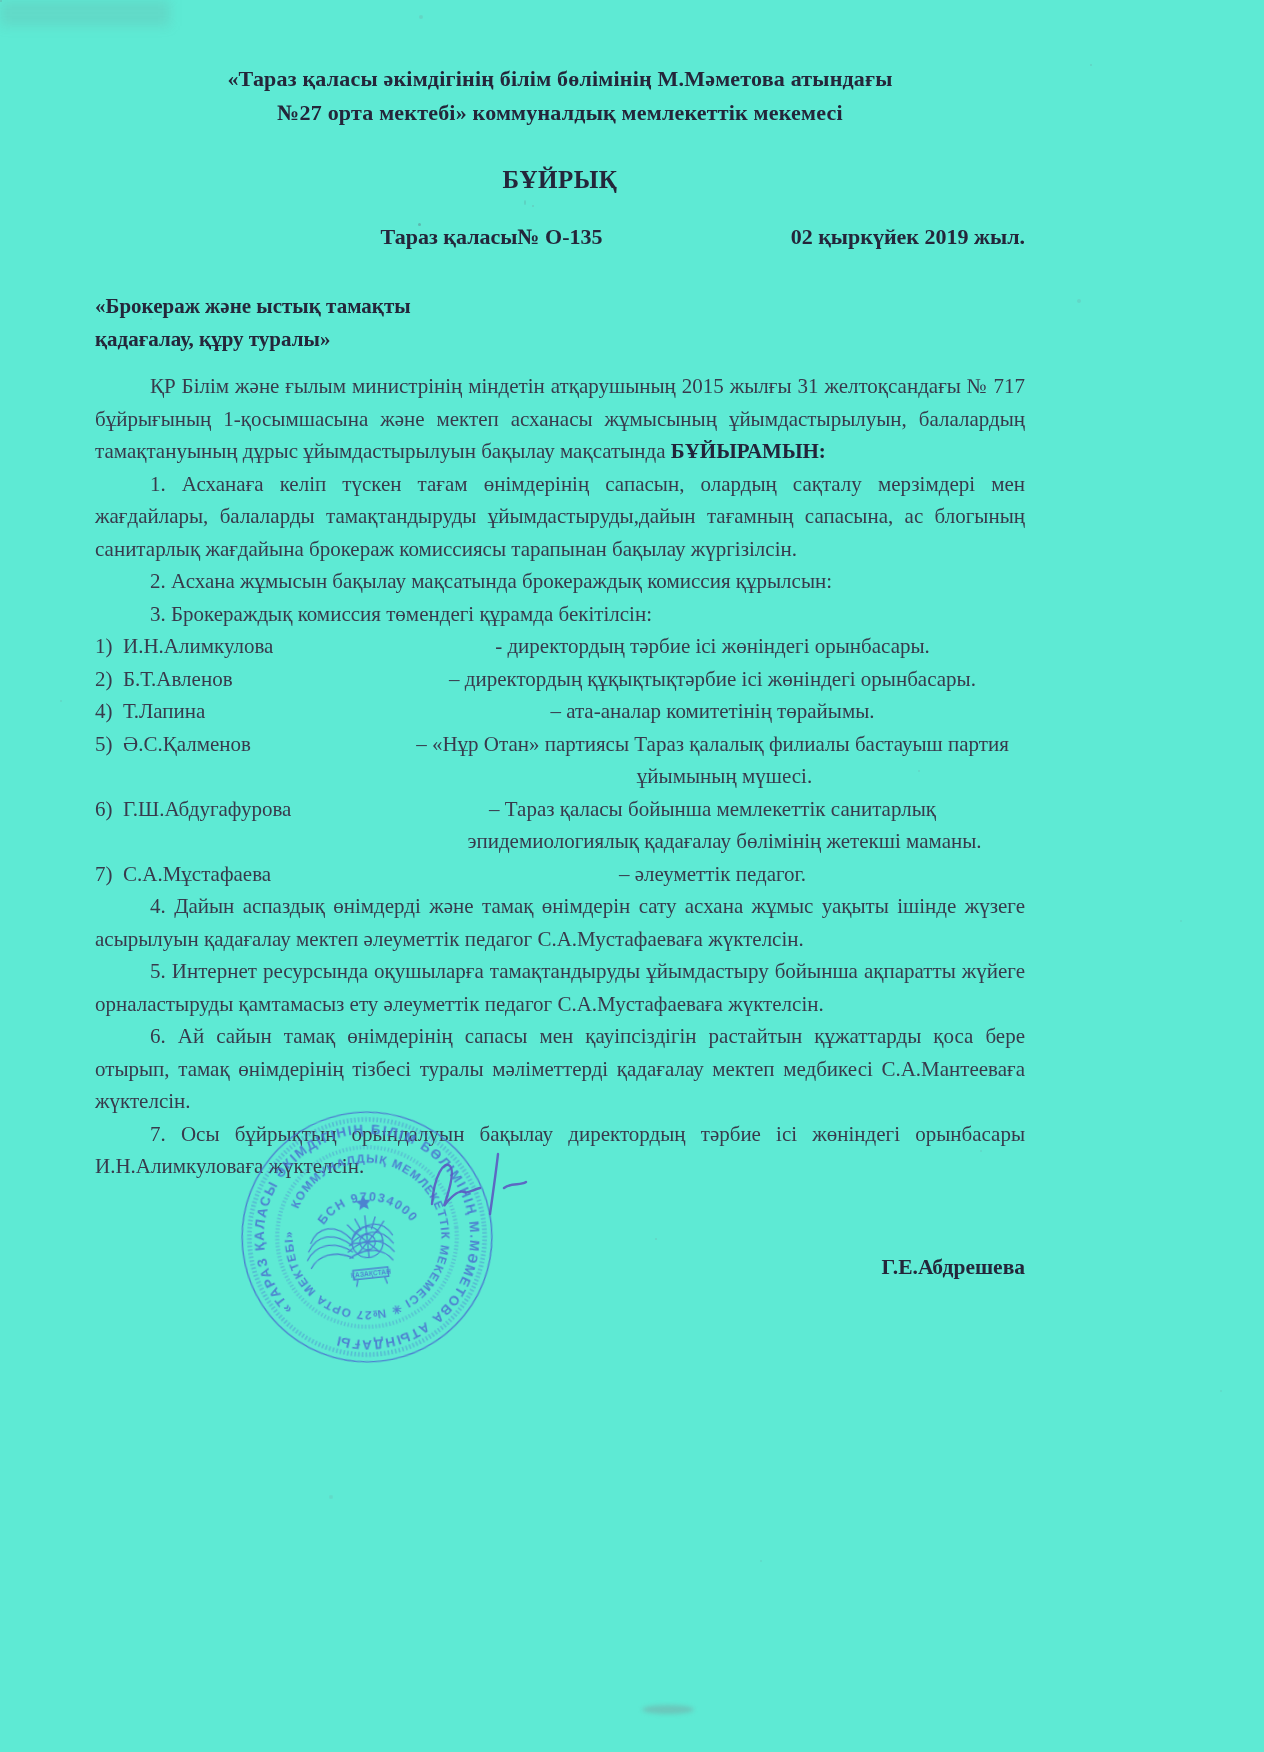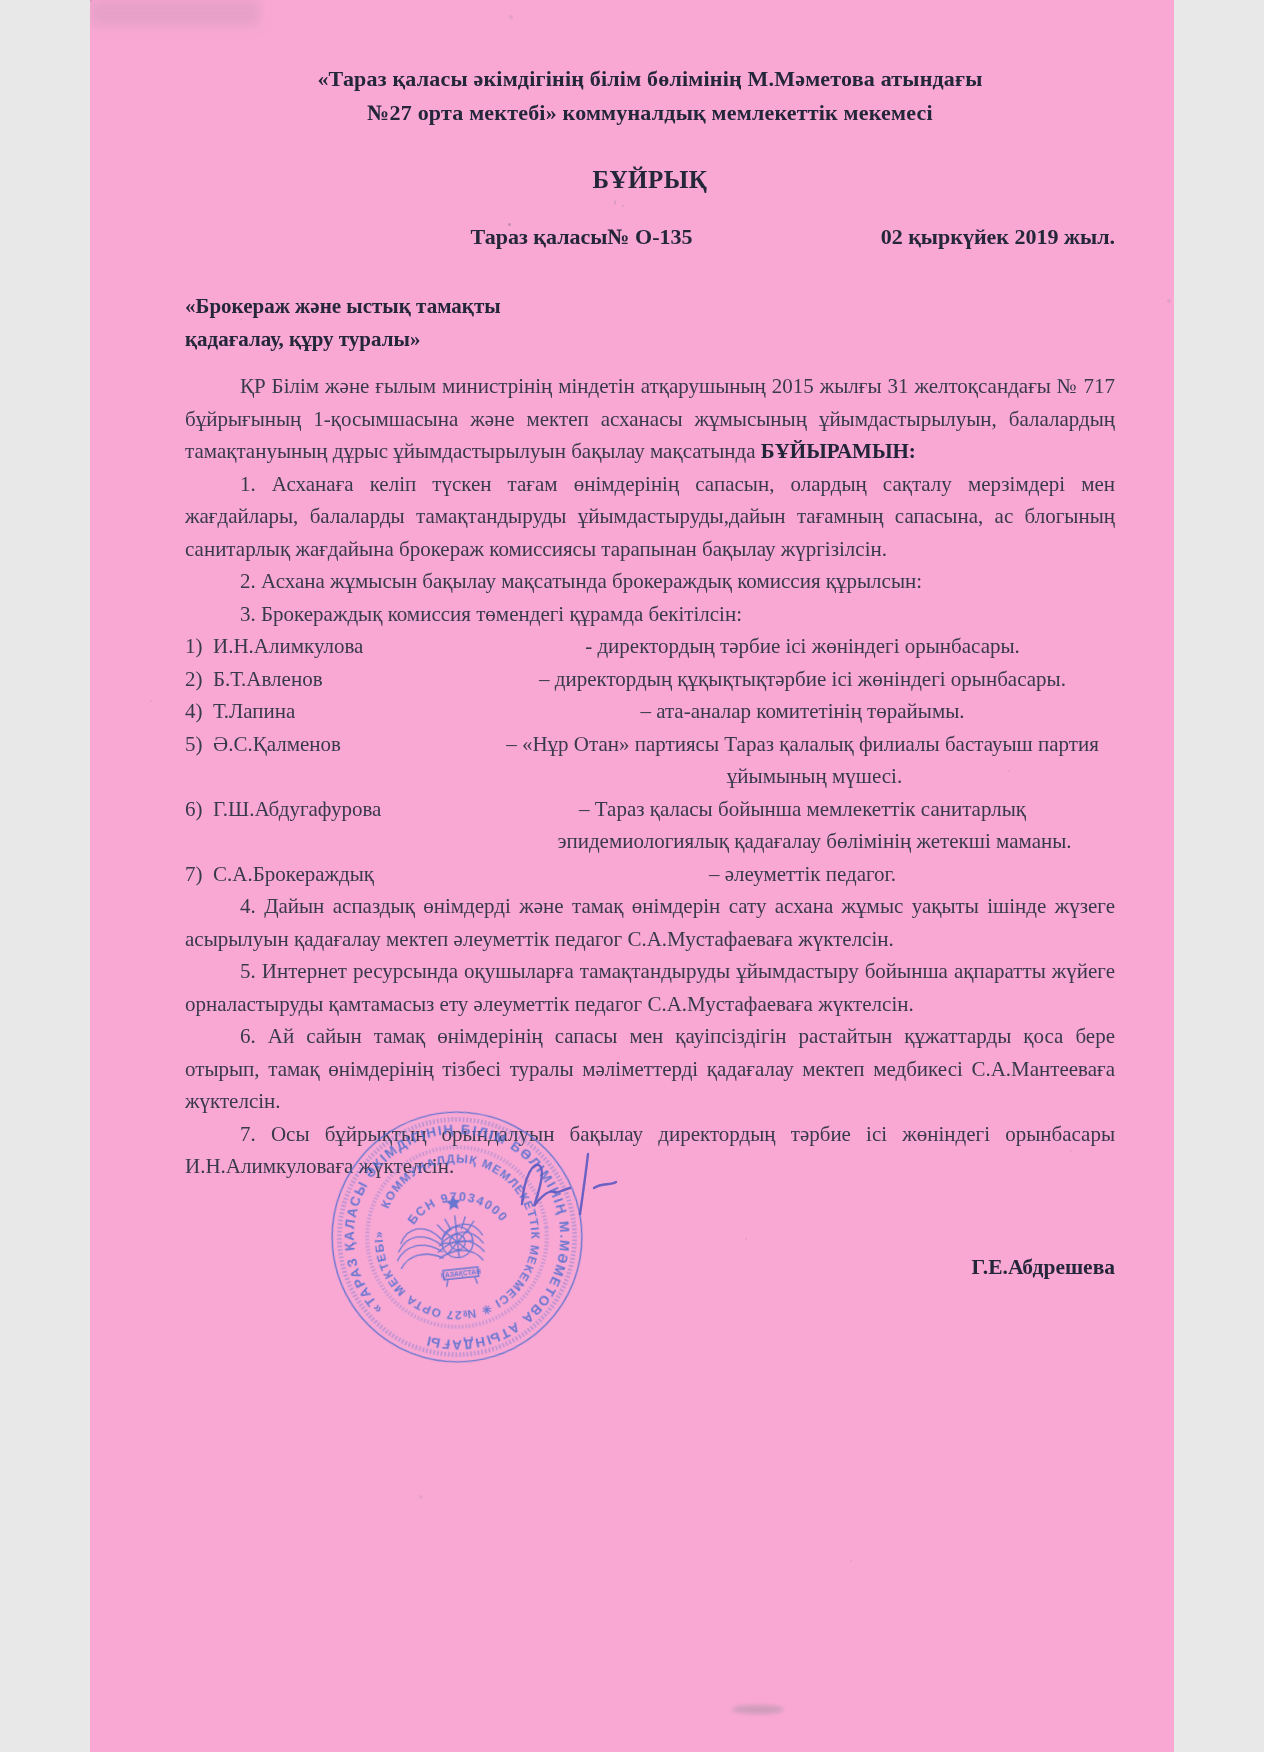--- a/index.html
+++ b/index.html
@@ -1,20 +1,20 @@
 <!DOCTYPE html>
 <html><head>
 <meta charset="utf-8">
 <style>
   html,body{margin:0;padding:0;background:#e8e8e8;}
   .page{
     position:relative;
-    width:1084px;height:1752px;
+    width:1264px;height:1752px;
     margin:0 auto;
-    background:#f9a8d4;
+    background:#5eead4;
     overflow:hidden;
     font-family:"Liberation Serif","DejaVu Serif",serif;
     color:#383a4c;
   }
   .content{
     position:absolute;left:95px;top:62px;width:930px;
   }
   .org{ text-align:center;font-weight:bold;font-size:22px;line-height:34px;color:#24263a;letter-spacing:.2px;}
   .doc-title{ text-align:center;font-weight:bold;font-size:25px;color:#24263a;margin-top:36px;letter-spacing:.5px;}
   .meta-row{
@@ -118,21 +118,21 @@
           <div class="c-name"><span class="c-num">5)</span><span>Ә.С.Қалменов</span></div>
           <div class="c-role">– «Нұр Отан» партиясы Тараз қалалық филиалы бастауыш партия
 ұйымының мүшесі.</div>
         </div>
         <div class="c-row">
           <div class="c-name"><span class="c-num">6)</span><span>Г.Ш.Абдугафурова</span></div>
           <div class="c-role">– Тараз қаласы бойынша мемлекеттік санитарлық
 эпидемиологиялық қадағалау бөлімінің жетекші маманы.</div>
         </div>
         <div class="c-row">
-          <div class="c-name"><span class="c-num">7)</span><span>С.А.Брокераждық</span></div>
+          <div class="c-name"><span class="c-num">7)</span><span>С.А.Мұстафаева</span></div>
           <div class="c-role">– әлеуметтік педагог.</div>
         </div>
       </div>
 
       <p class="para">4. Дайын аспаздық өнімдерді және тамақ өнімдерін сату асхана жұмыс уақыты ішінде жүзеге асырылуын қадағалау мектеп әлеуметтік педагог С.А.Мустафаеваға жүктелсін.</p>
       <p class="para">5. Интернет ресурсында оқушыларға тамақтандыруды ұйымдастыру бойынша ақпаратты жүйеге орналастыруды қамтамасыз ету әлеуметтік педагог С.А.Мустафаеваға жүктелсін.</p>
       <p class="para">6. Ай сайын тамақ өнімдерінің сапасы мен қауіпсіздігін растайтын құжаттарды қоса бере отырып, тамақ өнімдерінің тізбесі туралы мәліметтерді қадағалау мектеп медбикесі С.А.Мантееваға жүктелсін.</p>
       <p class="para">7. Осы бұйрықтың орындалуын бақылау директордың тәрбие ісі жөніндегі орынбасары И.Н.Алимкуловаға жүктелсін.</p>
     </div>
 

